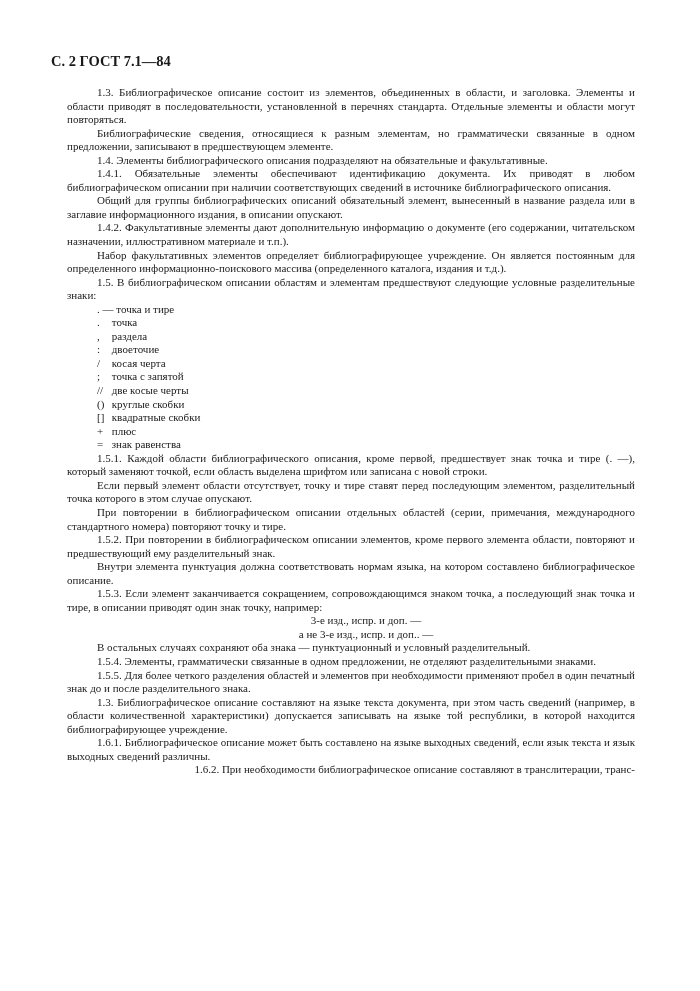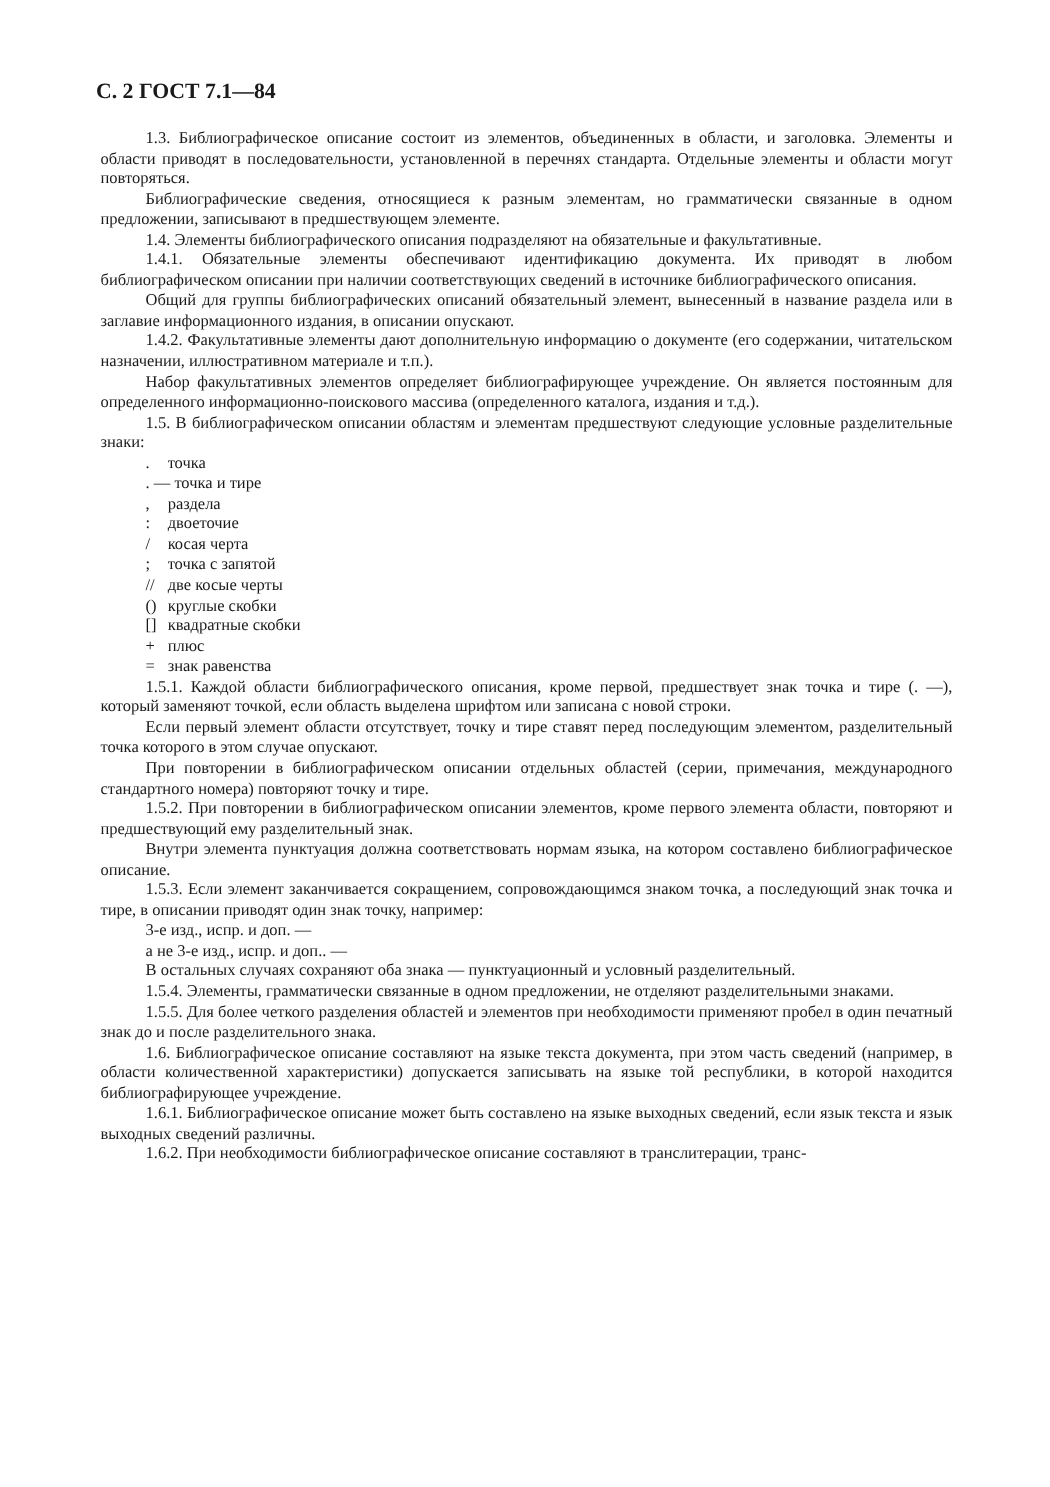--- a/index.html
+++ b/index.html
@@ -1,44 +1,44 @@
 <!DOCTYPE html>
 <html><head>
 <meta charset="utf-8">
 <style>
   html, body { margin: 0; padding: 0; background: #ffffff; }
   body { width: 700px; height: 991px; position: relative; overflow: hidden;
          font-family: "Liberation Serif", "DejaVu Serif", serif; color: #1a1a1a; }
-  .header { position: absolute; left: 64px; top: 53px; font-size: 14.5px; font-weight: bold; letter-spacing: 0px; }
+  .header { position: absolute; left: 51px; top: 53px; font-size: 14.5px; font-weight: bold; letter-spacing: 0px; }
   .content { position: absolute; left: 67px; top: 86px; width: 568px; font-size: 11px; line-height: 13.55px; }
   .p { margin: 0; text-align: justify; text-indent: 30px; }
-  .p.nojust { text-align: left; }
+  .p.nojust { text-align: right; }
   .sign-list { margin: 0; padding: 0; list-style: none; }
   .sign-list li { padding-left: 30px; line-height: 13.55px; }
   .sign-list .sym { display: inline-block; min-width: 12px; }
-  .example { padding-left: 30px; margin: 0; }
+  .example { padding-left: 30px; margin: 0; text-align: center; }
 </style>
 </head>
 <body>
 
 <div class="header">С. 2 ГОСТ 7.1—84</div>
 
 <div class="content">
   <p class="p">1.3.  Библиографическое описание состоит из элементов, объединенных в области, и заголовка. Элементы и области приводят в последовательности, установленной в перечнях стандарта. Отдельные элементы и области могут повторяться.</p>
   <p class="p">Библиографические сведения, относящиеся к разным элементам, но грамматически связанные в одном предложении, записывают в предшествующем элементе.</p>
   <p class="p">1.4.  Элементы библиографического описания подразделяют на обязательные и факультативные.</p>
   <p class="p">1.4.1.  Обязательные элементы обеспечивают идентификацию документа. Их приводят в любом библиографическом описании при наличии соответствующих сведений в источнике библиографического описания.</p>
   <p class="p">Общий для группы библиографических описаний обязательный элемент, вынесенный в название раздела или в заглавие информационного издания, в описании опускают.</p>
   <p class="p">1.4.2.  Факультативные элементы дают дополнительную информацию о документе (его содержании, читательском назначении, иллюстративном материале и т.п.).</p>
   <p class="p">Набор факультативных элементов определяет библиографирующее учреждение. Он является постоянным для определенного информационно-поискового массива (определенного каталога, издания и т.д.).</p>
   <p class="p">1.5.  В библиографическом описании областям и элементам предшествуют следующие условные разделительные знаки:</p>
 
   <ul class="sign-list">
+    <li><span class="sym">. —</span> <span>точка и тире</span></li>
     <li><span class="sym">.</span> <span>точка</span></li>
-    <li><span class="sym">. —</span> <span>точка и тире</span></li>
     <li><span class="sym">,</span> <span>раздела</span></li>
     <li><span class="sym">:</span> <span>двоеточие</span></li>
     <li><span class="sym">/</span> <span>косая черта</span></li>
     <li><span class="sym">;</span> <span>точка с запятой</span></li>
     <li><span class="sym">//</span> <span>две косые черты</span></li>
     <li><span class="sym">()</span> <span>круглые скобки</span></li>
     <li><span class="sym">[]</span> <span>квадратные скобки</span></li>
     <li><span class="sym">+</span> <span>плюс</span></li>
     <li><span class="sym">=</span> <span>знак равенства</span></li>
   </ul>
@@ -49,16 +49,16 @@
   <p class="p">1.5.2.  При повторении в библиографическом описании элементов, кроме первого элемента области, повторяют и предшествующий ему разделительный знак.</p>
   <p class="p">Внутри элемента пунктуация должна соответствовать нормам языка, на котором составлено библиографическое описание.</p>
   <p class="p">1.5.3.  Если элемент заканчивается сокращением, сопровождающимся знаком точка, а последующий знак точка и тире, в описании приводят один знак точку, например:</p>
 
   <p class="example">3-е изд., испр. и доп. —</p>
   <p class="example">а не 3-е изд., испр. и доп.. —</p>
 
   <p class="p">В остальных случаях сохраняют оба знака — пунктуационный и условный разделительный.</p>
   <p class="p">1.5.4.  Элементы, грамматически связанные в одном предложении, не отделяют разделительными знаками.</p>
   <p class="p">1.5.5. Для более четкого разделения областей и элементов при необходимости применяют пробел в один печатный знак до и после разделительного знака.</p>
-  <p class="p">1.6. Библиографическое описание составляют на языке текста документа, при этом часть сведений (например, в области количественной характеристики) допускается записывать на языке той республики, в которой находится библиографирующее учреждение.</p>
+  <p class="p">1.3. Библиографическое описание составляют на языке текста документа, при этом часть сведений (например, в области количественной характеристики) допускается записывать на языке той республики, в которой находится библиографирующее учреждение.</p>
   <p class="p">1.6.1.  Библиографическое описание может быть составлено на языке выходных сведений, если язык текста и язык выходных сведений различны.</p>
   <p class="p nojust">1.6.2.  При необходимости библиографическое описание составляют в транслитерации, транс-</p>
 </div>
 
 </body></html>

